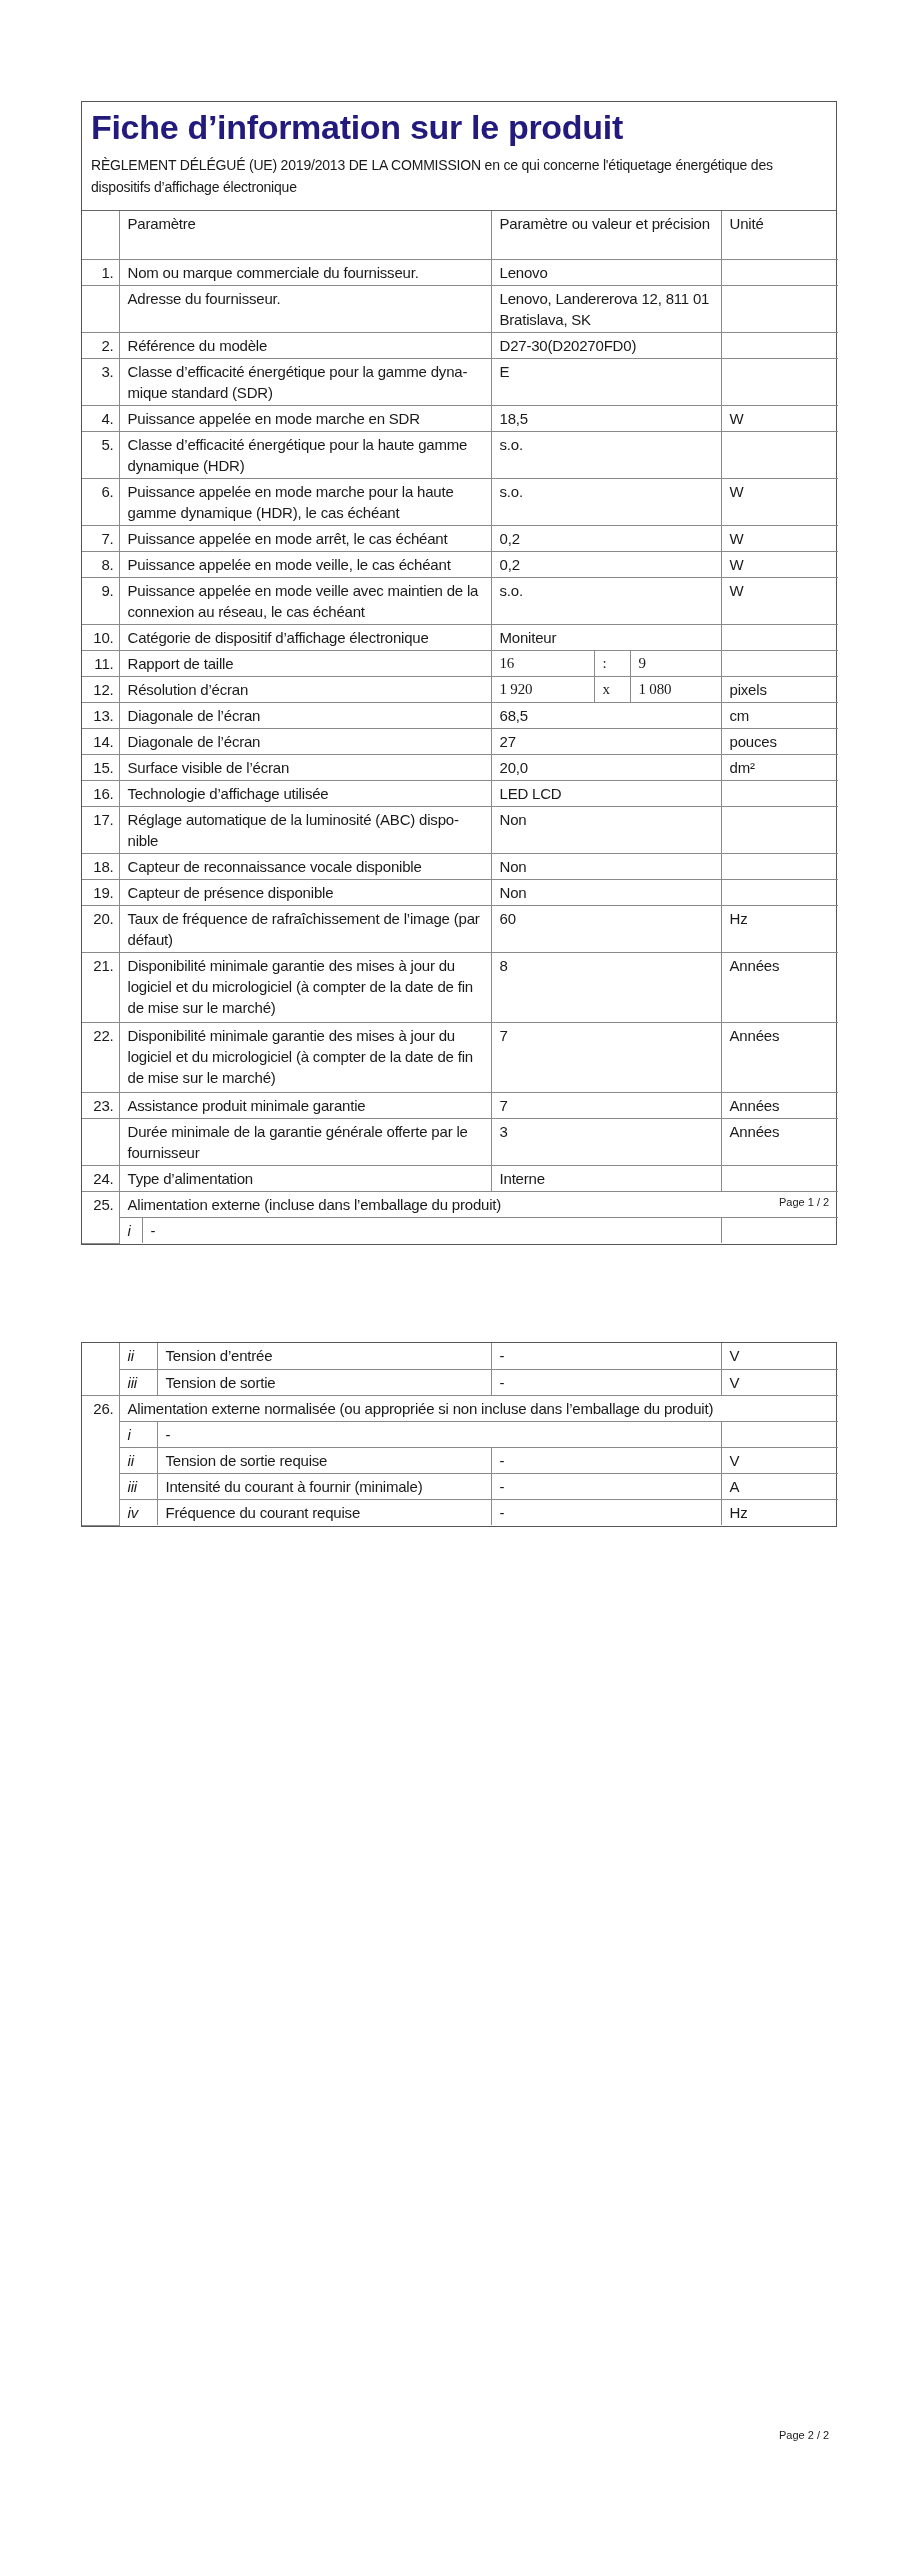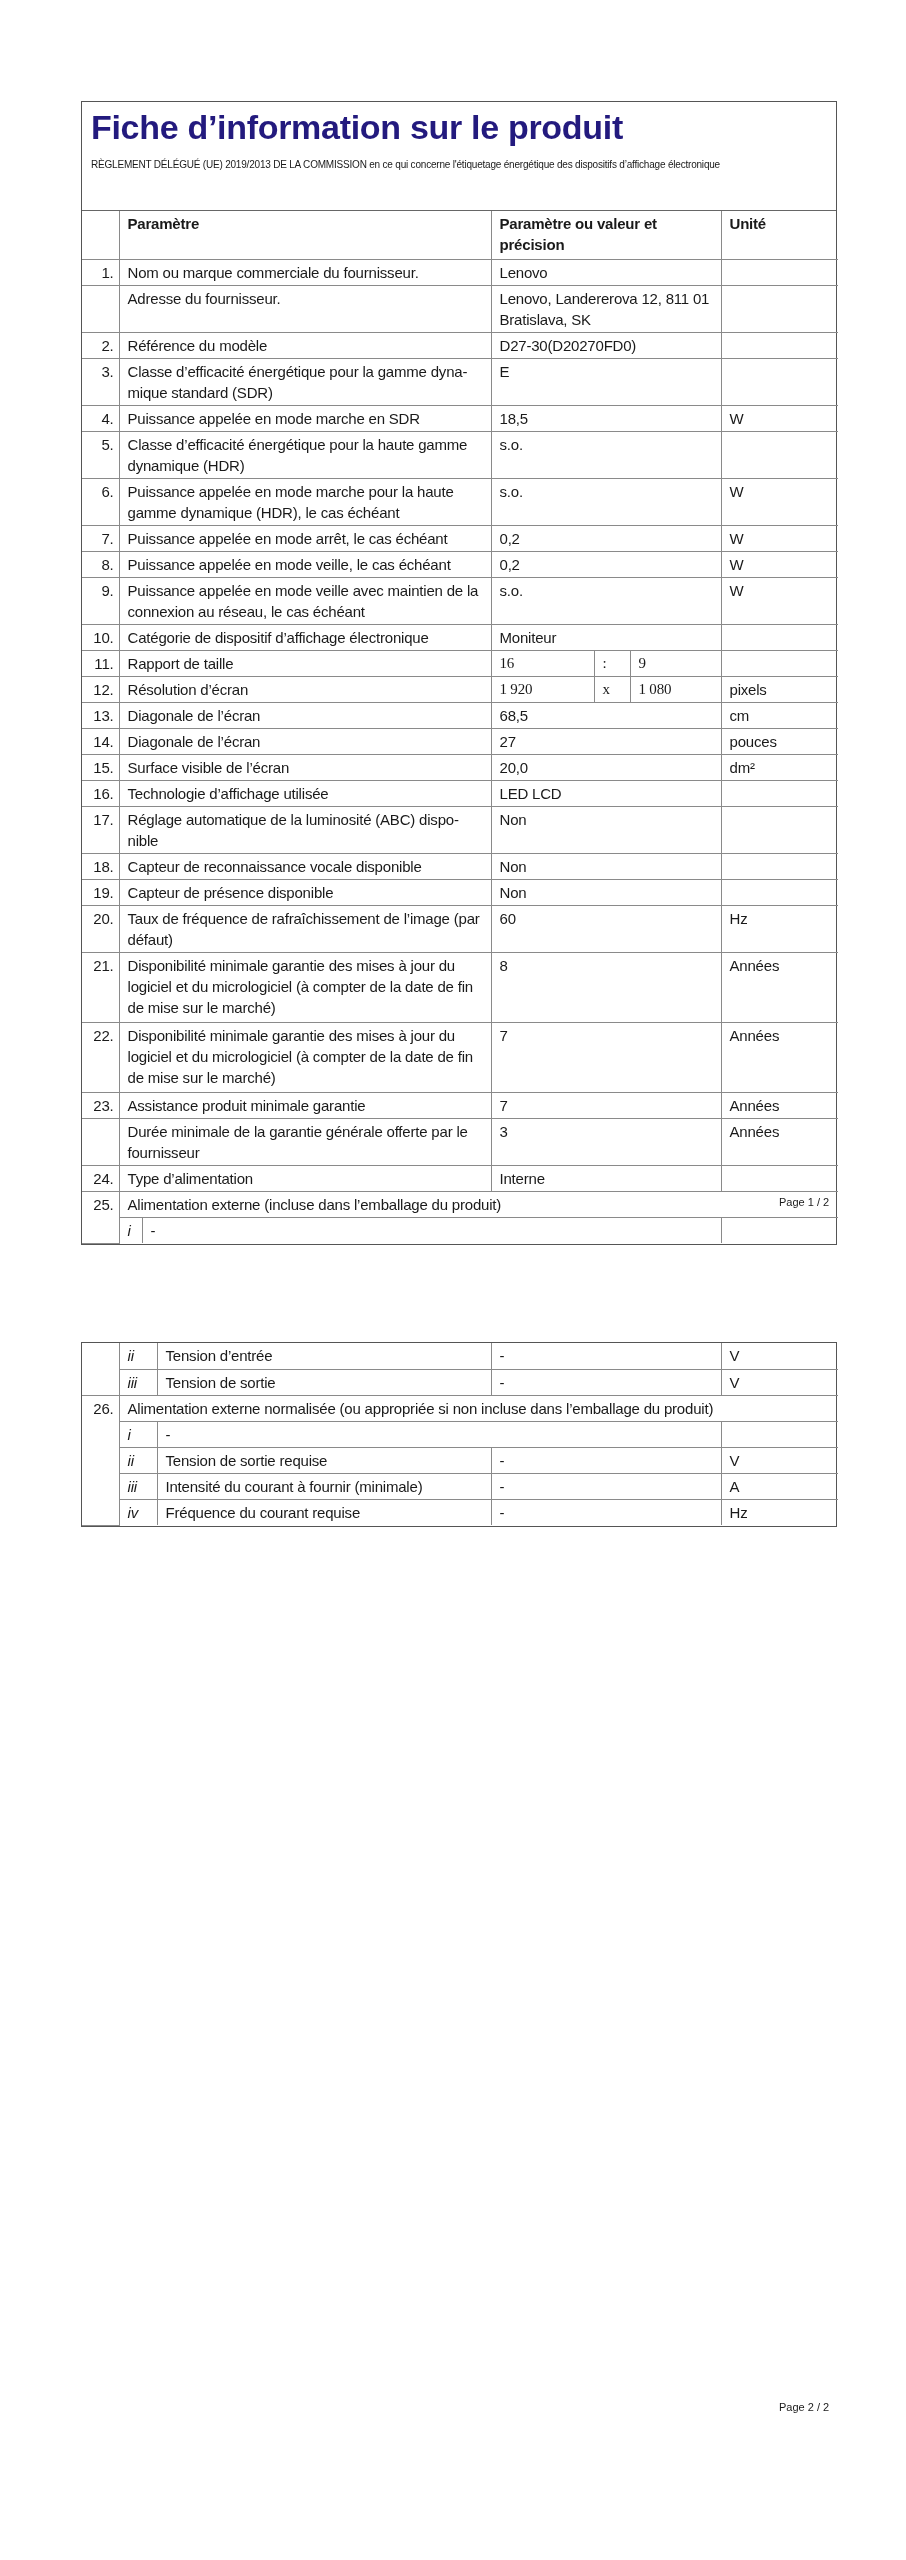--- a/index.html
+++ b/index.html
@@ -29,21 +29,21 @@
   .title {
     font-family: "Liberation Sans", sans-serif;
     font-weight: bold;
     font-size: 34px;
     color: #231a7e;
     line-height: 42px;
     margin: 0;
     letter-spacing: -0.3px;
   }
   .subtitle {
-    font-size: 10px;
+    font-size: 14px;
     line-height: 22px;
     margin-top: 6px;
     color: #1a1a1a;
     letter-spacing: -0.2px;
   }
 
   table {
     border-collapse: collapse;
     width: 100%;
     table-layout: fixed;
@@ -56,37 +56,37 @@
     vertical-align: top;
     line-height: 21px;
     text-align: left;
     font-weight: normal;
   }
   tr:first-child td, tr:first-child th { border-top: none; }
   td:first-child, th:first-child { border-left: none; }
   td:last-child, th:last-child { border-right: none; }
   tr:last-child td { border-bottom: none; }
 
-  th { font-weight: bold; }
+  th { font-weight: normal; }
   .num { text-align: right; padding-right: 5px; padding-left: 2px; }
   .val-r { text-align: left; }
   .val-c { text-align: left; font-family: Liberation Serif, serif; }
   .roman { font-style: italic; padding-left: 8px; }
   .row1 { height: 26px; }
   .row2 { height: 46px; }
   .row3 { height: 70px; }
   .hdr  { height: 48px; }
 
   .page-no {
     position: absolute;
     font-size: 11px;
     color: #1a1a1a;
   }
   .page1 .page-no { top: 1196px; left: 779px; }
-  .page2 .page-no { top: 1181px; left: 779px; }
+  .page2 .page-no { top: 1209px; left: 779px; }
 </style>
 </head>
 <body>
 
 <div class="page page1">
   <div class="sheet">
     <div class="header-block">
       <h1 class="title">Fiche d’information sur le produit</h1>
       <div class="subtitle">RÈGLEMENT DÉLÉGUÉ (UE) 2019/2013 DE LA COMMISSION en ce qui concerne l'étiquetage énergétique des dispositifs d’affichage électronique</div>
     </div>

